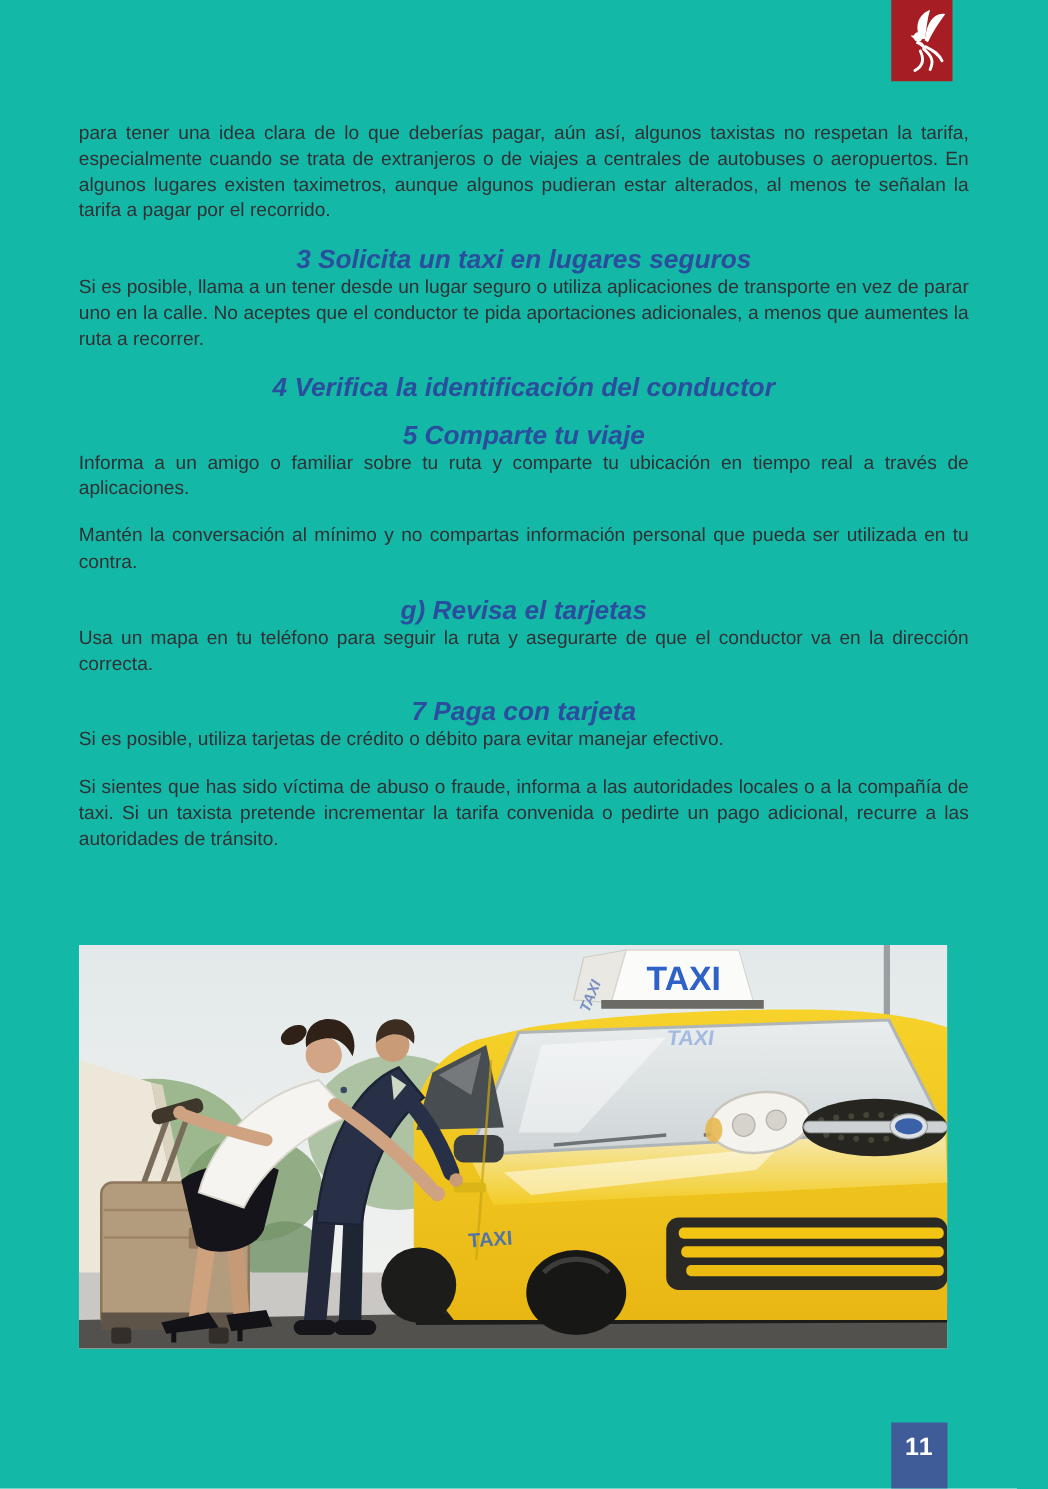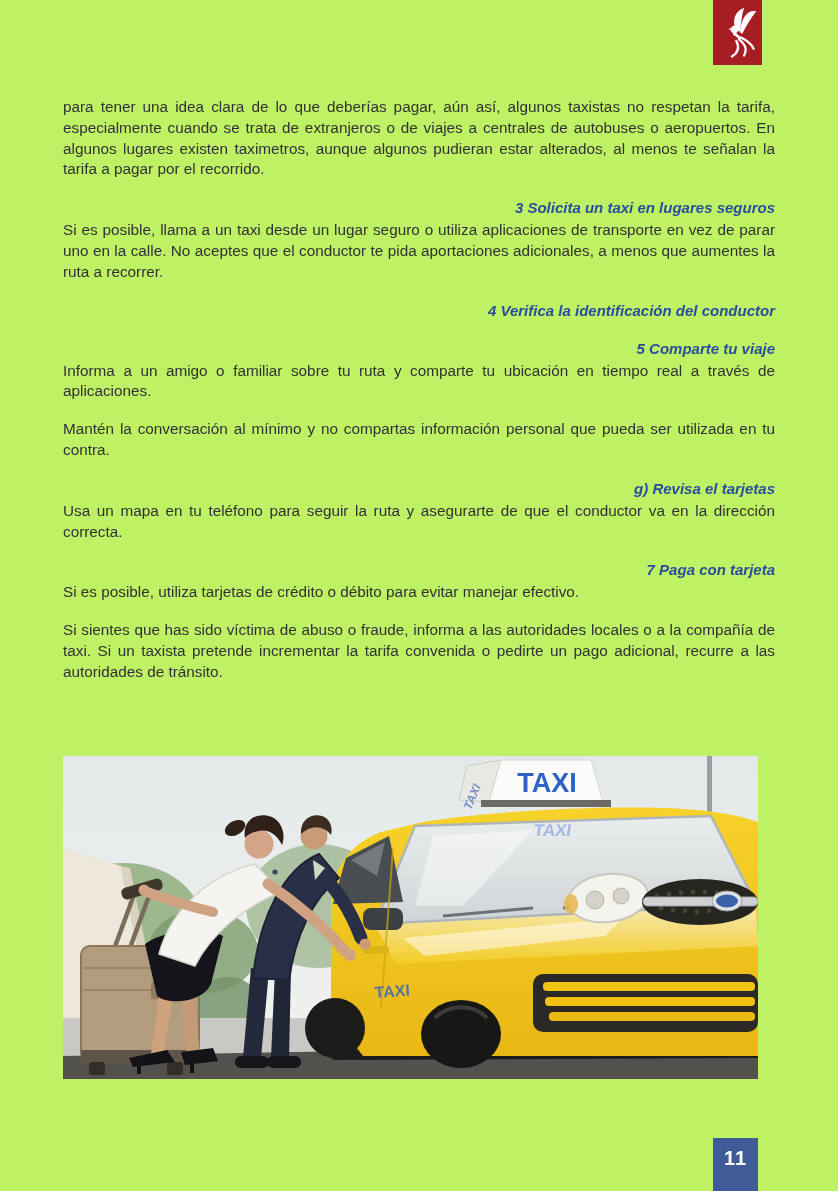--- a/index.html
+++ b/index.html
@@ -2,21 +2,21 @@
 <html><head>
 <meta charset="utf-8">
 <style>
   * { box-sizing: border-box; margin: 0; padding: 0; }
   html, body { background: #ffffff; }
   body { font-family: "Liberation Sans", sans-serif; }
   .page {
     position: relative;
     width: 838px;
     height: 1191px;
-    background: #bef264;
+    background: #14b8a6;
     overflow: hidden;
   }
   .brand-tab {
     position: absolute;
     left: 713px; top: 0;
     width: 49px; height: 65px;
     background: #a61e23;
     display: flex; align-items: center; justify-content: center;
   }
   .content {
@@ -25,26 +25,26 @@
     width: 712px;
     color: #313135;
     font-size: 15.3px;
     line-height: 20.8px;
     text-align: justify;
   }
   .content p { margin: 0; }
   .sec { margin-top: 17px; }
   .sec h2 {
     color: #2b4d9e;
-    font-size: 15px;
+    font-size: 21px;
     font-weight: bold;
     font-style: italic;
     line-height: 21px;
     margin: 0 0 2px 0;
-    text-align: right;
+    text-align: center;
   }
   .photo {
     position: absolute;
     left: 63px; top: 756px;
     width: 695px; height: 323px;
     overflow: hidden;
   }
   .page-num-box {
     position: absolute;
     left: 713px; top: 1138px;
@@ -79,21 +79,21 @@
         <path d="M26,36 C34,40 38,43 41,49"></path>
       </g>
     </svg>
   </div>
 
   <div class="content">
     <p>para tener una idea clara de lo que deberías pagar, aún así, algunos taxistas no respetan la tarifa, especialmente cuando se trata de extranjeros o de viajes a centrales de autobuses o aeropuertos. En algunos lugares existen taximetros, aunque algunos pudieran estar alterados, al menos te señalan la tarifa a pagar por el recorrido.</p>
 
     <div class="sec">
       <h2>3 Solicita un taxi en lugares seguros</h2>
-      <p>Si es posible, llama a un taxi desde un lugar seguro o utiliza aplicaciones de transporte en vez de parar uno en la calle. No aceptes que el conductor te pida aportaciones adicionales, a menos que aumentes la ruta a recorrer.</p>
+      <p>Si es posible, llama a un tener desde un lugar seguro o utiliza aplicaciones de transporte en vez de parar uno en la calle. No aceptes que el conductor te pida aportaciones adicionales, a menos que aumentes la ruta a recorrer.</p>
     </div>
 
     <div class="sec">
       <h2>4 Verifica la identificación del conductor</h2>
     </div>
 
     <div class="sec">
       <h2>5 Comparte tu viaje</h2>
       <p>Informa a un amigo o familiar sobre tu ruta y comparte tu ubicación en tiempo real a través de aplicaciones.</p>
     </div>

